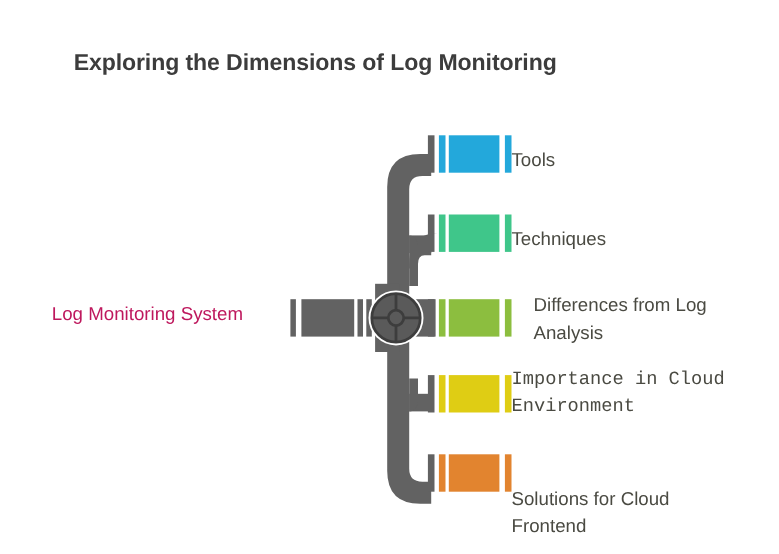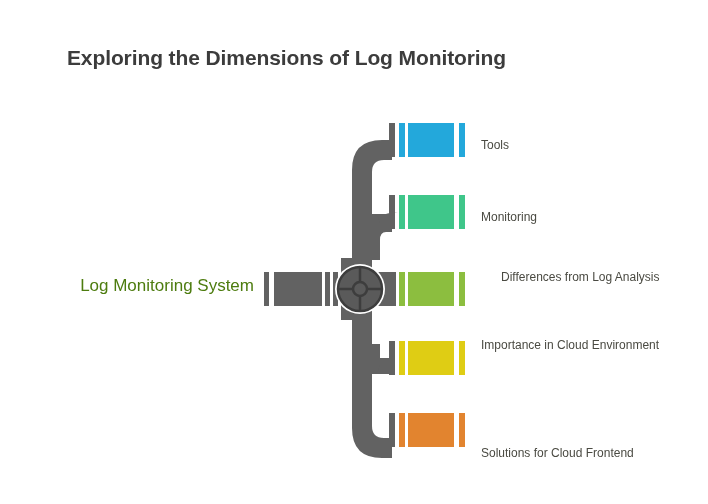--- a/index.html
+++ b/index.html
@@ -25,46 +25,46 @@
     font-weight: bold;
     color: #3c3c3c;
     letter-spacing: -0.1px;
   }
 
   #root-label {
     position: absolute;
     left: 14px;
     top: 275px;
     width: 240px;
-    text-align: right;
+    text-align: center;
     font-size: 17px;
-    color: #4d7c0f;
+    color: #be185d;
     line-height: 22px;
   }
 
   #canvas {
     position: absolute;
     left: 0;
     top: 0;
     width: 708px;
     height: 504px;
   }
 
   .branch-label {
     position: absolute;
-    left: 481px;
+    left: 465px;
     width: 215px;
-    font-size: 12px;
+    font-size: 17px;
     line-height: 25px;
     color: #4a4a42;
   }
   .branch-label.l0 { top: 133px; }
   .branch-label.l1 { top: 205px; }
   .branch-label.l2 { top: 265px; margin-left: 20px; }
-  .branch-label.l3 { top: 333px; }
+  .branch-label.l3 { top: 333px; font-family: Liberation Mono, monospace; }
   .branch-label.l4 { top: 405px; margin-top: 36px; }
 </style>
 </head>
 <body>
 
 <div id="diagram-title">Exploring the Dimensions of Log Monitoring</div>
 
 <div id="root-label">Log Monitoring System</div>
 
 <svg id="canvas" viewBox="0 0 708 504">
@@ -135,16 +135,16 @@
 
   <g>
     <rect x="389" y="413" width="6" height="34" fill="#626262"></rect>
     <rect x="399" y="413" width="6" height="34" fill="#e2842f"></rect>
     <rect x="408" y="413" width="46" height="34" fill="#e2842f"></rect>
     <rect x="459" y="413" width="6" height="34" fill="#e2842f"></rect>
   </g>
 </svg>
 
 <div class="branch-label l0">Tools</div>
-<div class="branch-label l1">Monitoring</div>
+<div class="branch-label l1">Techniques</div>
 <div class="branch-label l2">Differences from Log Analysis</div>
 <div class="branch-label l3">Importance in Cloud Environment</div>
 <div class="branch-label l4">Solutions for Cloud Frontend</div>
 
 </body></html>

